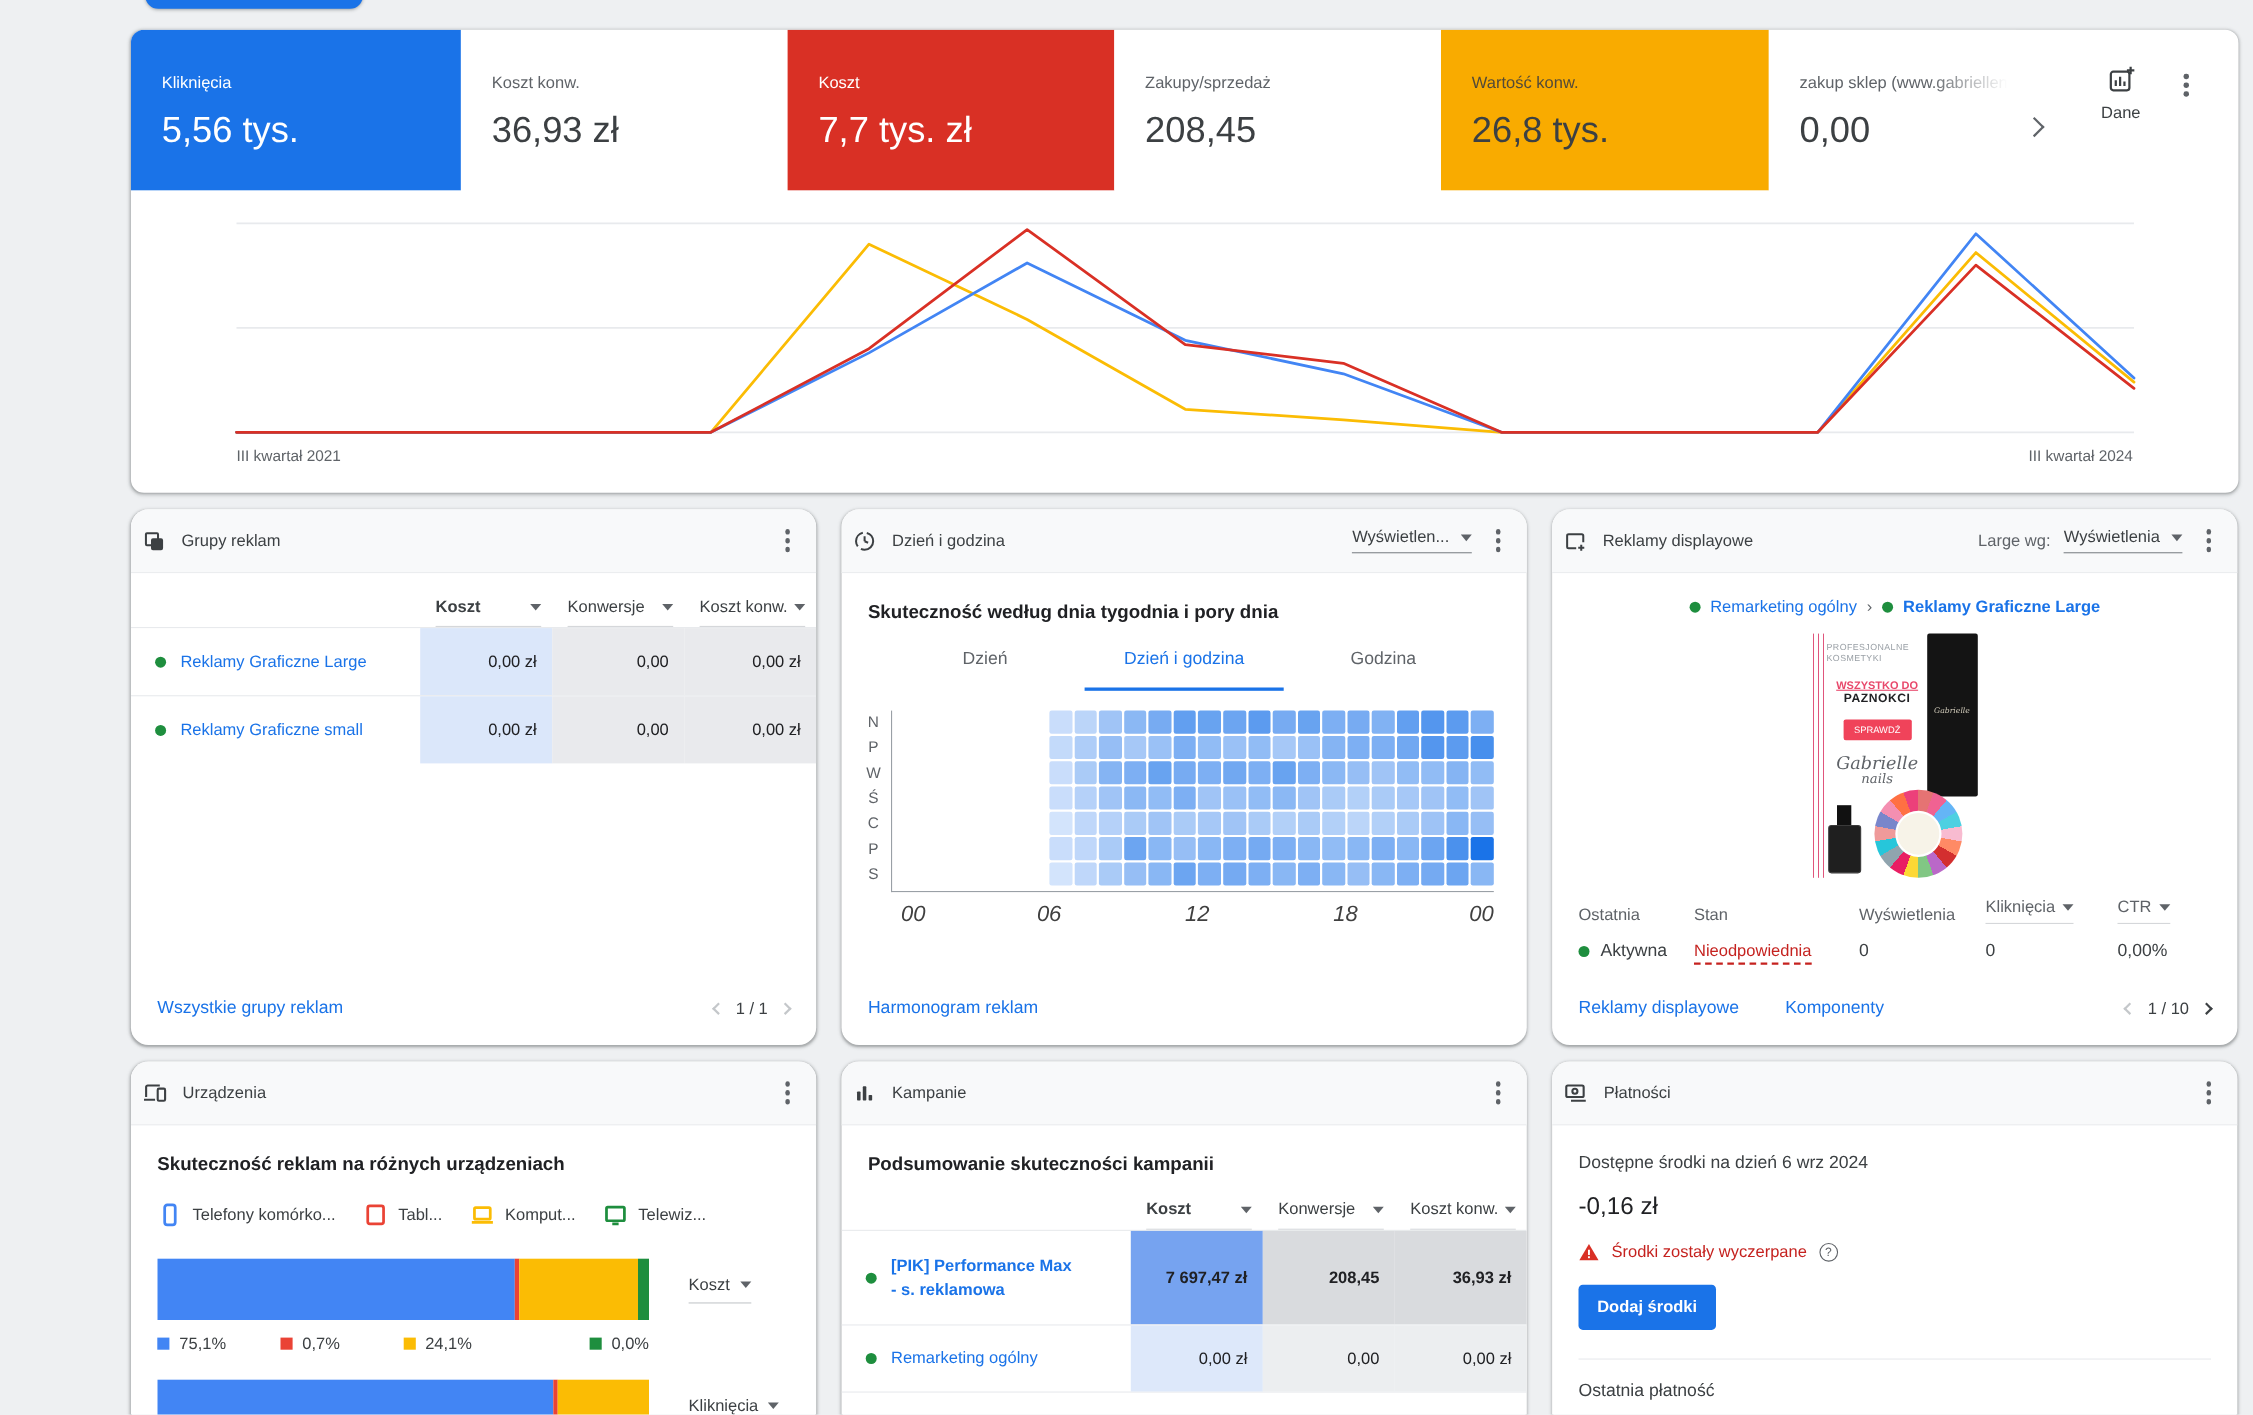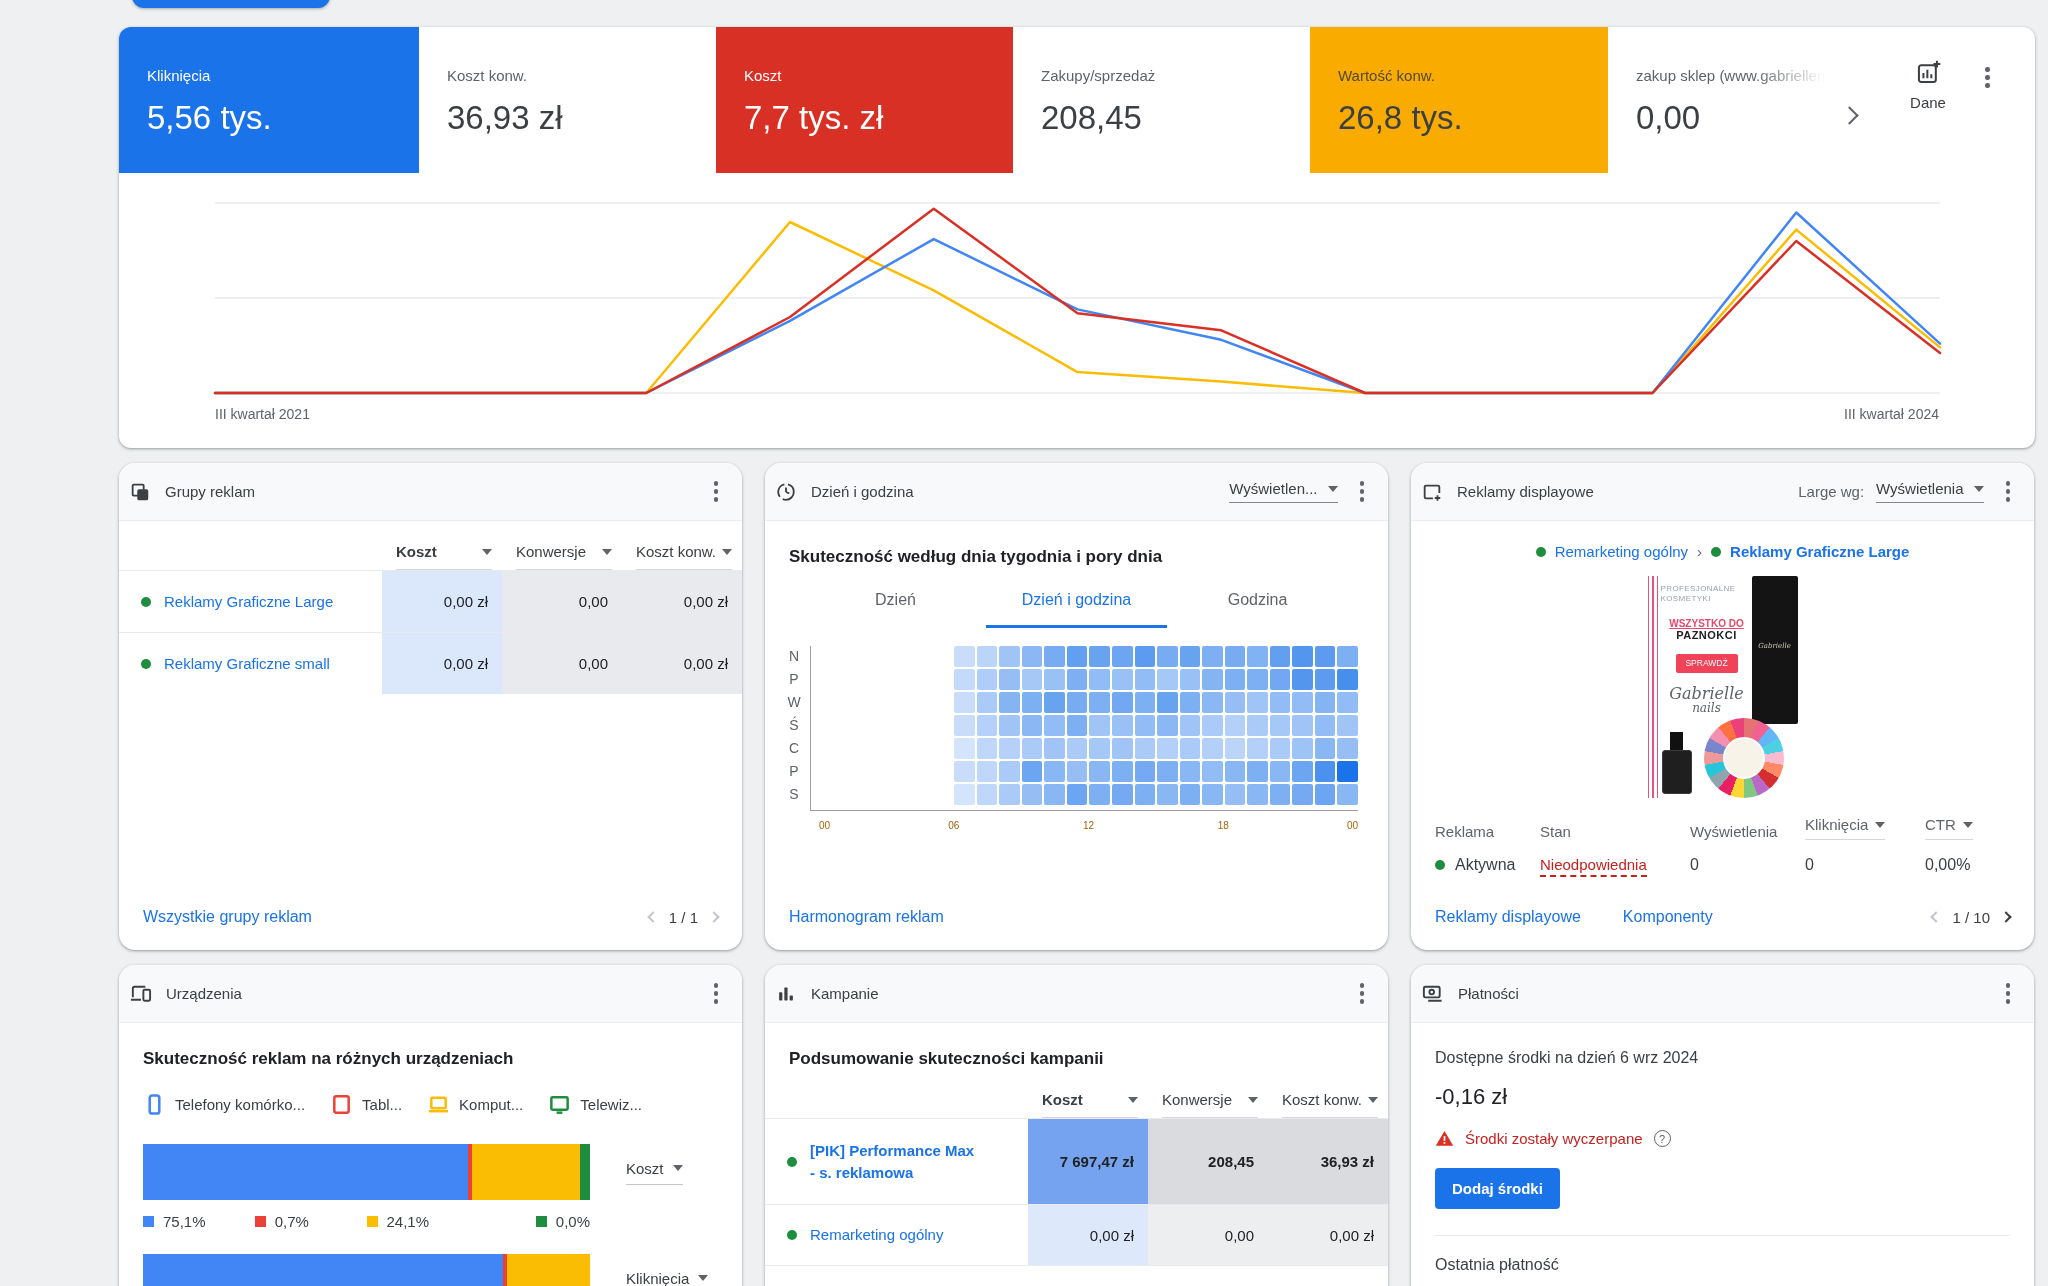--- a/index.html
+++ b/index.html
@@ -90,21 +90,21 @@
   .tab{ flex:1; text-align:center; padding-bottom:16px; font-size:16px; color:#5f6368; cursor:pointer;}
   .tab.active{ color:var(--link); border-bottom:3px solid var(--link); }
   .hm{ display:flex; padding:18px 30px 0 22px; }
   .hm-rows{ display:grid; grid-template-rows:repeat(7,21px); gap:2px; margin-right:9px;
     font-size:14px; color:#5f6368; text-align:center; width:14px; }
   .hm-rows div{ line-height:21px; }
   .hm-plotwrap{ flex:1; }
   .hm-plot{ border-left:1.5px solid #9aa0a6; border-bottom:1.5px solid #9aa0a6; padding:0 0 5px 8px; }
   .hm-grid{ display:grid; grid-template-columns:repeat(24,1fr); grid-template-rows:repeat(7,21px); gap:2px; }
   .hm-cell{ border-radius:2px; }
-  .hm-ticks{ position:relative; height:28px; margin-left:9px; font-size:10px; color:#a16207; }
+  .hm-ticks{ position:relative; height:28px; margin-left:9px; font-size:20px; color:#404040;font-style:italic; }
   .hm-ticks span{ position:absolute; top:9px; }
 
   
   .breadcrumb{ display:flex; align-items:center; justify-content:center; gap:9px;
     margin-top:22px; font-size:15px; }
   .breadcrumb a{ color:var(--link); text-decoration:none; cursor:pointer; }
   .breadcrumb .b2{ font-weight:bold; }
   .breadcrumb .sep{ color:#5f6368; }
   .ad-preview{ width:150px; height:222px; margin:16px auto 0; position:relative; background:#fff; }
   .ad-stripes{ position:absolute; left:0; top:0; bottom:0; width:11px;
@@ -582,21 +582,21 @@
         <div class="ad-bottle-small">
           <div class="cap"></div>
             <div class="bod"></div>
         </div>
         <div class="ad-wheel">
             <i></i>
           </div>
       </div>
       <div class="da-table">
         <div class="da-head">
-          <span class="da-c1">Reklama</span>
+          <span class="da-c1">Ostatnia</span>
           <span class="da-c2">Stan</span>
           <span class="da-c3">Wyświetlenia</span>
           <span class="da-c4">
             <span class="da-sort">
                 <span>Kliknięcia</span>
                 <span class="arr"></span>
               </span>
           </span>
           <span class="da-c5">
             <span class="da-sort">

